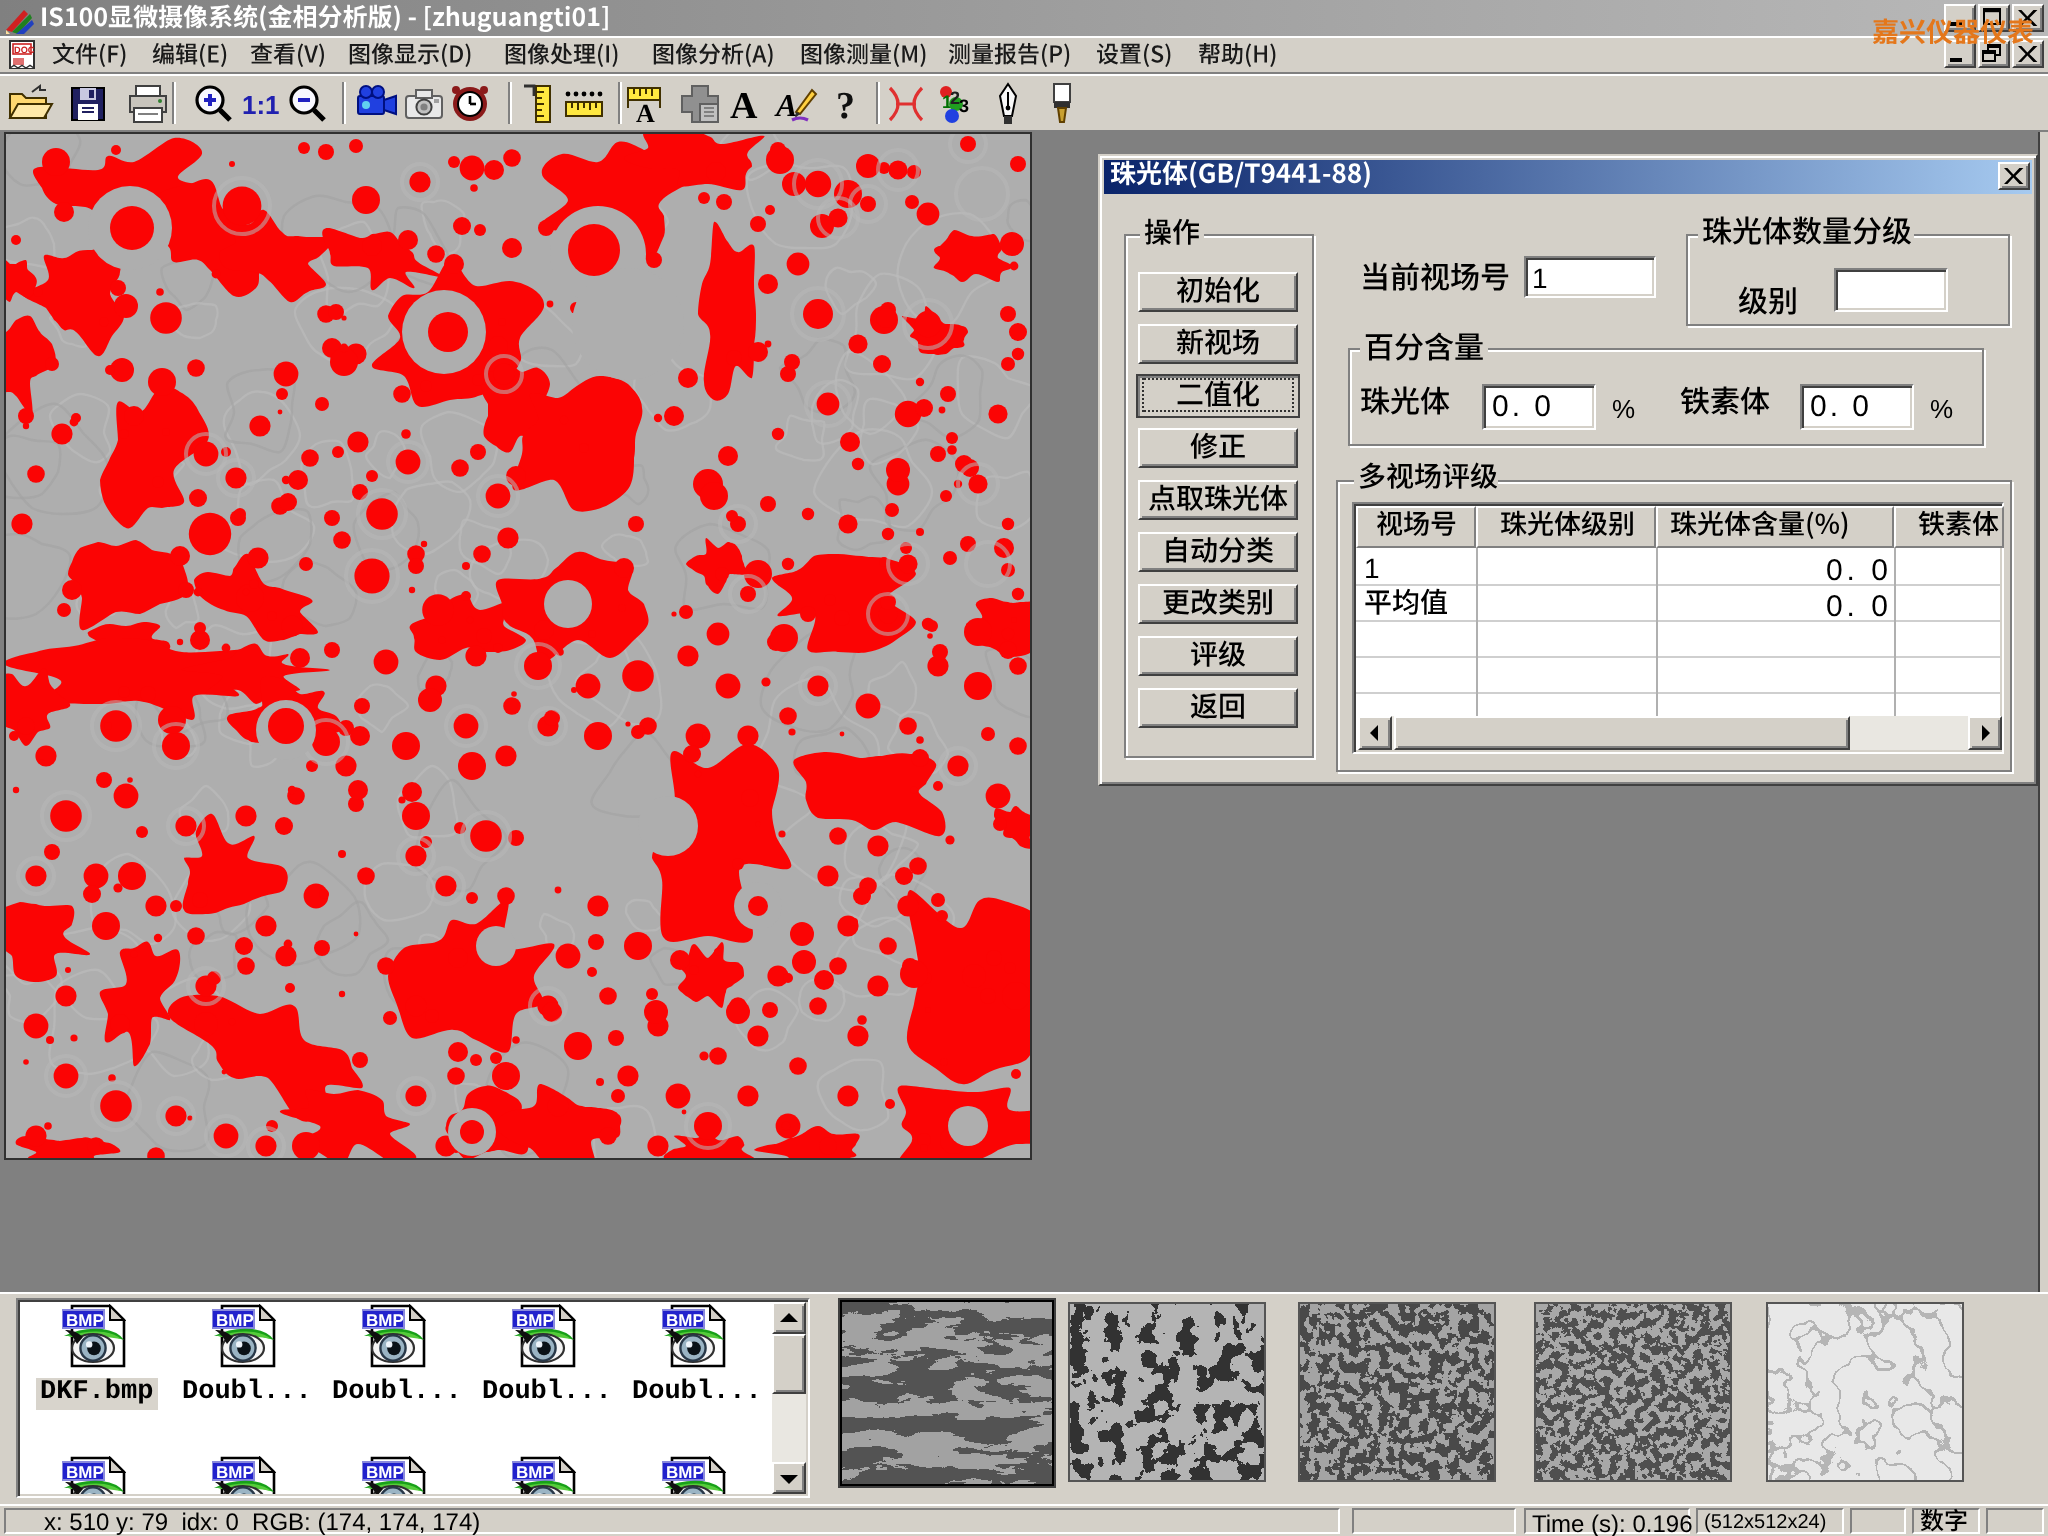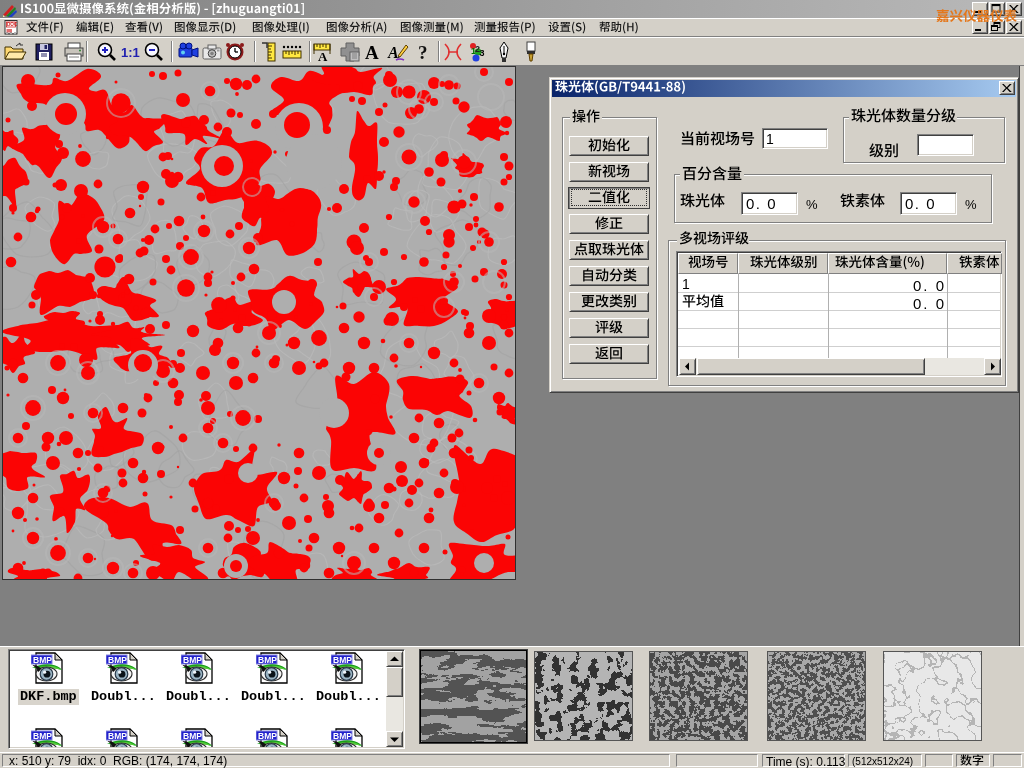--- a/index.html
+++ b/index.html
@@ -1212,17 +1212,17 @@
     <rect x="0" y="0" width="97" height="88" filter="url(#tf5)"></rect>
   </svg>
 <div class="abs" style="left:0;top:752px;width:1024px;height:16px;background:#d4d0c8;box-shadow:inset 0 1px 0 #fff"></div>
 <div class="abs" style="left:2px;top:754px;width:668px;height:13px;border:1px solid;border-color:#808080 #fff #fff #808080"></div>
 <div class="abs" style="left:676px;top:754px;width:82px;height:13px;border:1px solid;border-color:#808080 #fff #fff #808080"></div>
 <div class="abs" style="left:762px;top:754px;width:83px;height:13px;border:1px solid;border-color:#808080 #fff #fff #808080"></div>
 <div class="abs" style="left:848px;top:754px;width:74px;height:13px;border:1px solid;border-color:#808080 #fff #fff #808080"></div>
 <div class="abs" style="left:925px;top:754px;width:28px;height:13px;border:1px solid;border-color:#808080 #fff #fff #808080"></div>
 <div class="abs" style="left:956px;top:754px;width:34px;height:13px;border:1px solid;border-color:#808080 #fff #fff #808080"></div>
 <div class="abs" style="left:993px;top:754px;width:29px;height:13px;border:1px solid;border-color:#808080 #fff #fff #808080"></div>
-<div class="abs" style="left:9px;top:754px;font-size:12px;color:#000;line-height:14px">x: 510 y: 79&nbsp; idx: 0&nbsp; RGB: (174, 174, 174)</div>
-<div class="abs" style="left:766px;top:755px;font-size:12px;color:#000;line-height:14px">Time (s): 0.113</div>
+<div class="abs" style="left:22px;top:754px;font-size:12px;color:#000;line-height:14px">x: 510 y: 79&nbsp; idx: 0&nbsp; RGB: (174, 174, 174)</div>
+<div class="abs" style="left:766px;top:755px;font-size:12px;color:#000;line-height:14px">Time (s): 0.196</div>
 <div class="abs" style="left:852px;top:755px;font-size:10px;color:#000;line-height:14px">(512x512x24)</div>
 <svg style="position:absolute;left:960px;top:755px;overflow:visible" width="26" height="13">
     <path transform="translate(0,9.6)" d="M0.8 -3.9H5.4V-3H0.8ZM0.6 -7.9H6.4V-7H0.6ZM5.2 -9.9 6.2 -9.5Q5.9 -9.1 5.6 -8.7Q5.3 -8.3 5.1 -8L4.4 -8.4Q4.5 -8.6 4.7 -8.9Q4.8 -9.1 5 -9.4Q5.1 -9.7 5.2 -9.9ZM3 -10.1H4V-4.8H3ZM0.9 -9.5 1.8 -9.9Q2 -9.5 2.2 -9.1Q2.4 -8.7 2.5 -8.4L1.7 -8Q1.6 -8.3 1.4 -8.7Q1.2 -9.2 0.9 -9.5ZM3 -7.6 3.7 -7.1Q3.4 -6.6 3 -6.1Q2.5 -5.6 2 -5.2Q1.5 -4.8 1 -4.5Q0.9 -4.7 0.7 -5Q0.5 -5.2 0.4 -5.4Q0.9 -5.6 1.4 -5.9Q1.9 -6.3 2.3 -6.7Q2.7 -7.1 3 -7.6ZM3.9 -7.3Q4 -7.2 4.3 -7Q4.6 -6.8 5 -6.6Q5.4 -6.4 5.6 -6.2Q5.9 -6 6 -6L5.4 -5.2Q5.3 -5.3 5 -5.5Q4.7 -5.8 4.4 -6Q4.1 -6.3 3.8 -6.5Q3.5 -6.7 3.3 -6.8ZM7.3 -7.8H11.4V-6.8H7.3ZM7.5 -10.1 8.5 -9.9Q8.3 -8.7 8.1 -7.6Q7.8 -6.5 7.4 -5.6Q7 -4.6 6.5 -3.9Q6.4 -4 6.3 -4.2Q6.1 -4.3 6 -4.4Q5.8 -4.6 5.7 -4.6Q6.2 -5.3 6.5 -6.1Q6.9 -7 7.1 -8Q7.3 -9 7.5 -10.1ZM9.6 -7.2 10.7 -7.1Q10.4 -5.1 9.9 -3.5Q9.3 -2 8.4 -0.8Q7.5 0.3 6 1.1Q6 0.9 5.9 0.8Q5.7 0.6 5.6 0.4Q5.5 0.2 5.4 0.1Q6.8 -0.5 7.6 -1.5Q8.5 -2.5 9 -4Q9.4 -5.4 9.6 -7.2ZM7.9 -7Q8.2 -5.4 8.6 -4Q9.1 -2.7 9.9 -1.6Q10.6 -0.6 11.7 0Q11.5 0.2 11.3 0.4Q11.1 0.7 11 0.9Q9.8 0.2 9 -0.9Q8.3 -2.1 7.8 -3.6Q7.3 -5.1 6.9 -6.8ZM1.2 -1.8 1.8 -2.5Q2.5 -2.2 3.2 -1.9Q3.9 -1.5 4.5 -1.2Q5.1 -0.9 5.5 -0.6L4.9 0.2Q4.4 -0.1 3.8 -0.5Q3.2 -0.9 2.5 -1.2Q1.8 -1.6 1.2 -1.8ZM5 -3.9H5.2L5.4 -4L6 -3.7Q5.6 -2.4 4.9 -1.5Q4.2 -0.6 3.1 0Q2.1 0.6 0.9 0.9Q0.9 0.7 0.7 0.5Q0.6 0.2 0.4 0.1Q1.5 -0.2 2.4 -0.7Q3.4 -1.2 4.1 -1.9Q4.7 -2.7 5 -3.8ZM1.2 -1.8Q1.4 -2.2 1.7 -2.7Q2 -3.2 2.2 -3.7Q2.5 -4.2 2.7 -4.7L3.7 -4.5Q3.5 -4 3.2 -3.5Q3 -2.9 2.7 -2.4Q2.4 -2 2.2 -1.6Z M14.8 -6.7H20.4V-5.6H14.8ZM12.8 -3.7H23.2V-2.6H12.8ZM17.4 -4.4H18.6V-0.3Q18.6 0.1 18.5 0.4Q18.3 0.7 17.9 0.8Q17.6 0.9 17 1Q16.5 1 15.8 1Q15.7 0.8 15.6 0.6Q15.6 0.4 15.5 0.2Q15.4 0 15.3 -0.1Q15.6 -0.1 16 -0.1Q16.4 -0.1 16.7 -0.1Q17 -0.1 17.1 -0.1Q17.3 -0.1 17.3 -0.2Q17.4 -0.2 17.4 -0.4ZM20 -6.7H20.4L20.6 -6.7L21.4 -6.1Q21 -5.7 20.4 -5.2Q19.8 -4.8 19.2 -4.4Q18.6 -4 18 -3.7Q17.9 -3.9 17.7 -4Q17.5 -4.2 17.4 -4.4Q17.9 -4.6 18.4 -5Q18.9 -5.3 19.3 -5.7Q19.8 -6.1 20 -6.4ZM12.9 -8.9H23.1V-6.3H21.9V-7.8H14V-6.3H12.9ZM17 -9.9 18.1 -10.2Q18.4 -9.9 18.6 -9.5Q18.8 -9.1 18.9 -8.8L17.7 -8.4Q17.7 -8.7 17.4 -9.1Q17.2 -9.5 17 -9.9Z" fill="#000"></path>
   </svg>
 </body></html>

